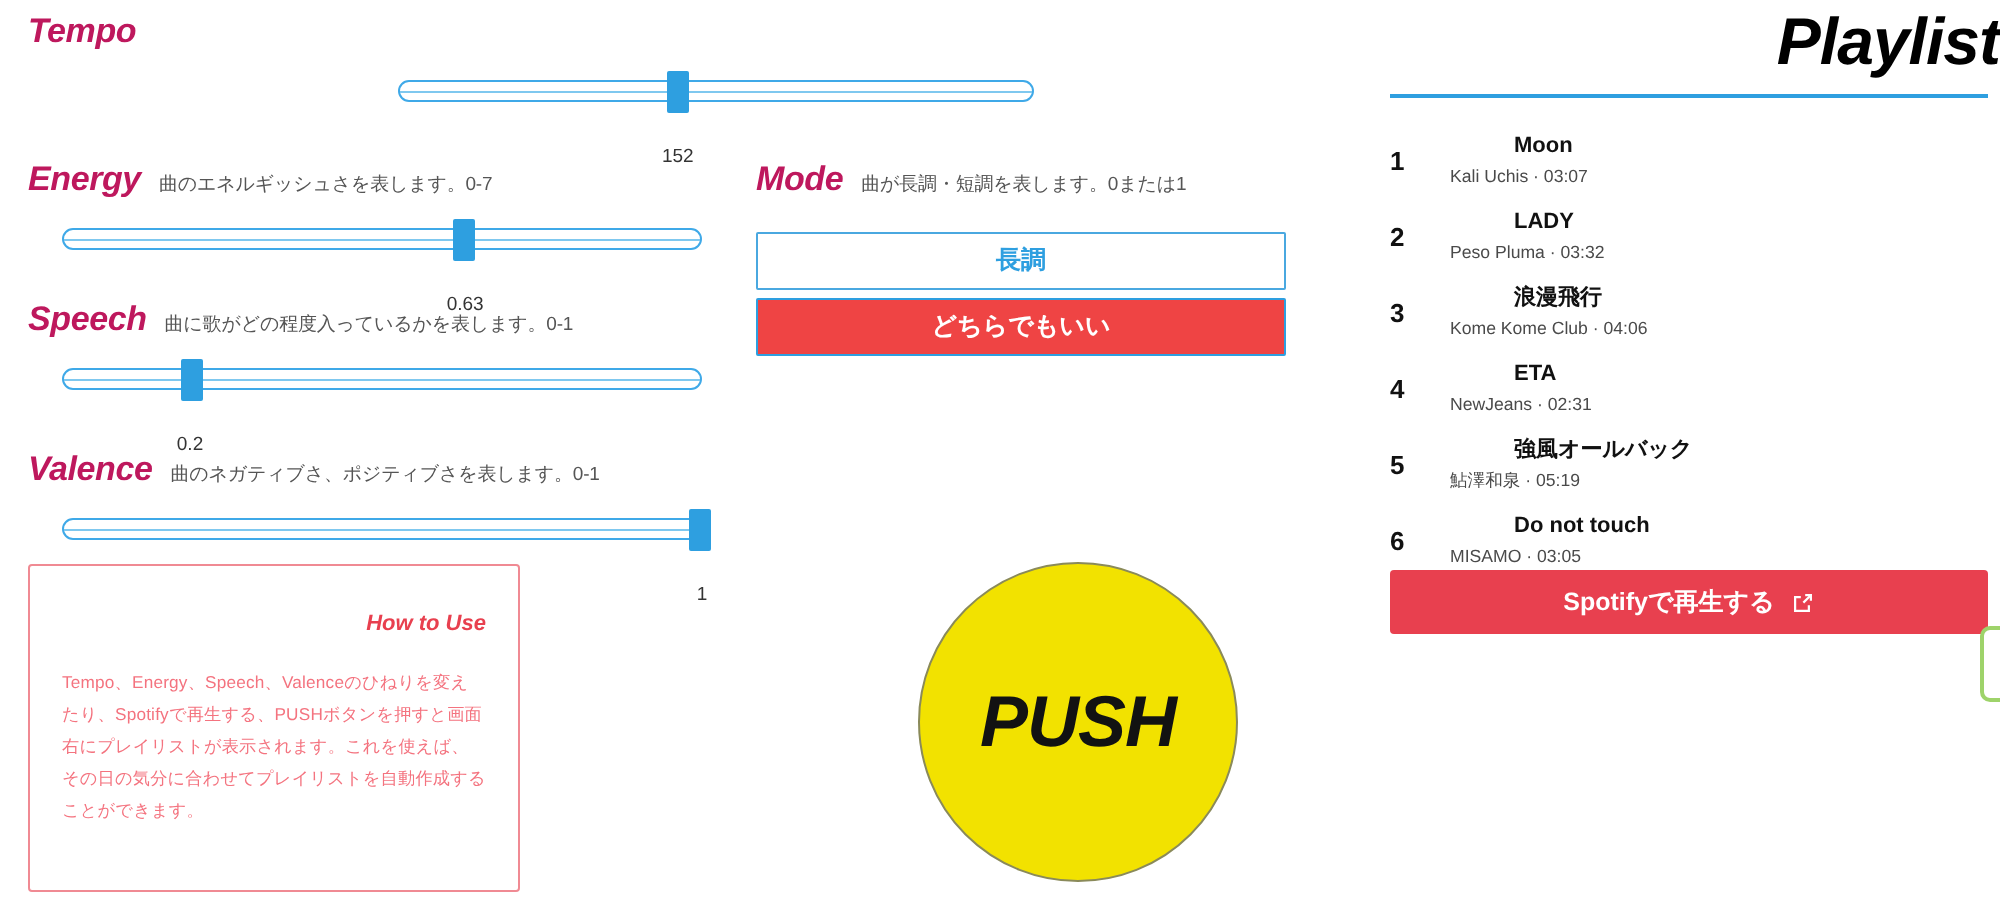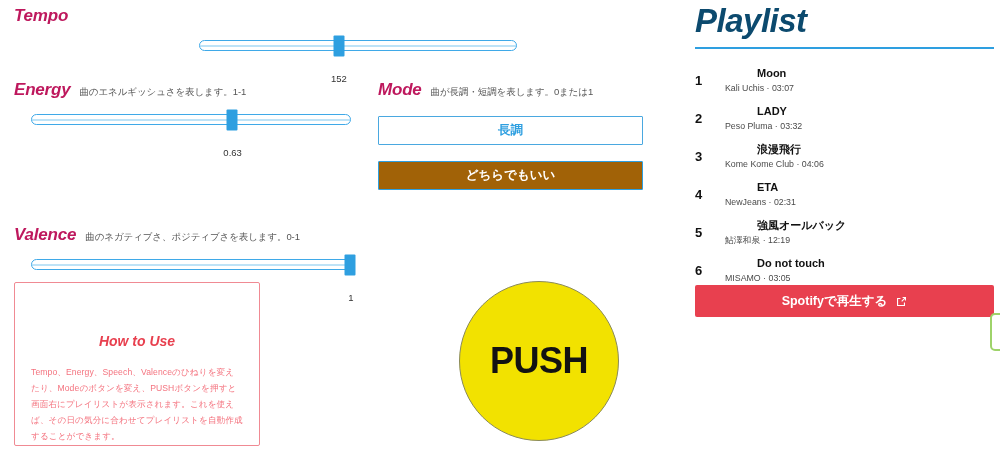--- a/index.html
+++ b/index.html
@@ -52,60 +52,60 @@
   
   #mode-block { position: absolute; left: 378px; top: 80px; width: 265px; }
   .mode-row { display: flex; gap: 24px; margin-top: 16px; }
   .mode-btn {
     flex: 1; height: 29px; border: 1px solid #4aa8e0; background: #fff;
     color: #2e9fe0; font-size: 12.5px; font-weight: bold;
     display: flex; align-items: center; justify-content: center;
     cursor: pointer; border-radius: 1px;
   }
   .mode-btn-wide {
-    margin-top: 16px; width: 100%; height: 29px;
-    background: #a16207; border: 1px solid #2e9fe0; color: #ffffff;
+    margin-top: 4px; width: 100%; height: 29px;
+    background: #ef4444; border: 1px solid #2e9fe0; color: #ffffff;
     font-size: 12.5px; font-weight: bold;
     display: flex; align-items: center; justify-content: center;
     cursor: pointer; border-radius: 1px;
   }
 
   
   #howto {
     position: absolute; left: 14px; top: 282px;
     width: 246px; height: 164px;
     border: 1px solid #f08a93; background: #ffffff; border-radius: 2px;
     padding: 14px 16px;
   }
   .howto-title {
-    text-align: center; color: #e8404f; font-weight: bold; font-style: italic;
-    font-size: 14px; margin-top: 36px; margin-bottom: 16px;
+    text-align: right; color: #e8404f; font-weight: bold; font-style: italic;
+    font-size: 11px; margin-top: 9px; margin-bottom: 16px;
   }
   .howto-body {
     color: #f4737f; font-size: 8.6px; line-height: 1.85; letter-spacing: 0.1px;
   }
 
   
   #push-button {
     position: absolute; left: 459px; top: 281px;
     width: 160px; height: 160px; border-radius: 50%;
     background: #f2e200; border: 1px solid #8a8a5a;
     display: flex; align-items: center; justify-content: center;
     cursor: pointer;
   }
   .push-label {
-    font-size: 36px; font-weight: bold; 
+    font-size: 36px; font-weight: bold; font-style: italic;
     color: #121212; letter-spacing: -0.5px;
   }
 
   
   .playlist { position: absolute; left: 695px; top: 0; width: 305px; height: 459px; }
   .playlist-title {
-    text-align: left; font-size: 33px; font-weight: bold; font-style: italic;
-    color: #0c4a6e; letter-spacing: -0.5px; margin-top: 2px;
+    text-align: right; font-size: 33px; font-weight: bold; font-style: italic;
+    color: #000000; letter-spacing: -0.5px; margin-top: 2px;
   }
   .playlist-rule { height: 2px; background: #2e9fe0; margin-top: 7px; width: 299px; }
   .track-list { margin-top: 12px; }
   .track-row { display: flex; align-items: center; height: 38px; }
   .track-num {
     width: 30px; font-size: 13px; font-weight: bold; color: #111; flex: none;
   }
   .track-name { font-size: 11px; font-weight: bold; color: #111; line-height: 1.45; padding-left: 32px; }
   .track-meta { font-size: 8.8px; color: #4a4a4a; line-height: 1.45; }
 
@@ -139,31 +139,44 @@
           <div class="track-line"></div>
           <div class="thumb" style="left: 44%;"></div>
         </div>
         <div class="slider-value" style="left: 44%;">152</div>
       </div>
     </div>
 
     <div id="energy-block">
       <div class="field-head">
         <span class="field-title">Energy</span>
-        <span class="field-desc">曲のエネルギッシュさを表します。1-1</span>
+        <span class="field-desc">曲のエネルギッシュさを表します。0-7</span>
       </div>
       <div class="slider-wrap">
         <div class="track">
           <div class="track-line"></div>
           <div class="thumb" style="left: 63%;"></div>
         </div>
         <div class="slider-value" style="left: 63%;">0.63</div>
       </div>
     </div>
 
+    <div id="speech-block">
+      <div class="field-head">
+        <span class="field-title">Speech</span>
+        <span class="field-desc">曲に歌がどの程度入っているかを表します。0-1</span>
+      </div>
+      <div class="slider-wrap">
+        <div class="track">
+          <div class="track-line"></div>
+          <div class="thumb" style="left: 20%;"></div>
+        </div>
+        <div class="slider-value" style="left: 20%;">0.2</div>
+      </div>
+    </div>
 
     <div id="valence-block">
       <div class="field-head">
         <span class="field-title">Valence</span>
         <span class="field-desc">曲のネガティブさ、ポジティブさを表します。0-1</span>
       </div>
       <div class="slider-wrap">
         <div class="track">
           <div class="track-line"></div>
           <div class="thumb" style="left: 100%;"></div>
@@ -178,21 +191,21 @@
         <span class="field-desc">曲が長調・短調を表します。0または1</span>
       </div>
       <div class="mode-row">
         <div class="mode-btn">長調</div>
       </div>
       <div class="mode-btn-wide">どちらでもいい</div>
     </div>
 
     <div id="howto">
       <div class="howto-title">How to Use</div>
-      <div class="howto-body">Tempo、Energy、Speech、Valenceのひねりを変えたり、Modeのボタンを変え、PUSHボタンを押すと画面右にプレイリストが表示されます。これを使えば、その日の気分に合わせてプレイリストを自動作成することができます。</div>
+      <div class="howto-body">Tempo、Energy、Speech、Valenceのひねりを変えたり、Spotifyで再生する、PUSHボタンを押すと画面右にプレイリストが表示されます。これを使えば、その日の気分に合わせてプレイリストを自動作成することができます。</div>
     </div>
 
     <div id="push-button">
       <span class="push-label">PUSH</span>
     </div>
   </div>
 
   <div class="playlist">
     <div class="playlist-title">Playlist</div>
     <div class="playlist-rule"></div>
@@ -223,21 +236,21 @@
         <div class="track-num">4</div>
         <div>
           <div class="track-name">ETA</div>
           <div class="track-meta">NewJeans · 02:31</div>
         </div>
       </div>
       <div class="track-row">
         <div class="track-num">5</div>
         <div>
           <div class="track-name">強風オールバック</div>
-          <div class="track-meta">鮎澤和泉 · 12:19</div>
+          <div class="track-meta">鮎澤和泉 · 05:19</div>
         </div>
       </div>
       <div class="track-row">
         <div class="track-num">6</div>
         <div>
           <div class="track-name">Do not touch</div>
           <div class="track-meta">MISAMO · 03:05</div>
         </div>
       </div>
     </div>

